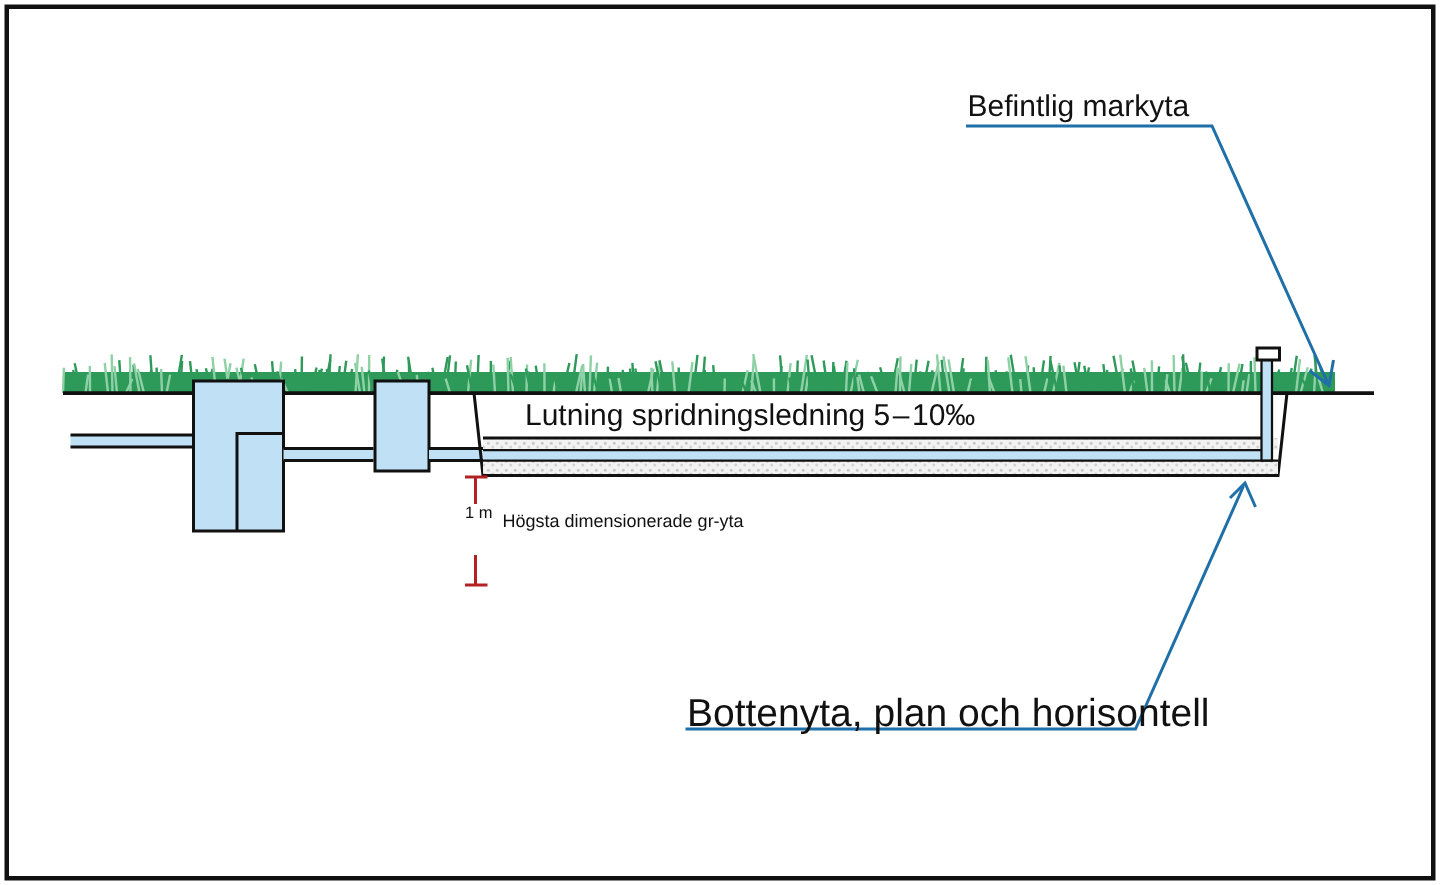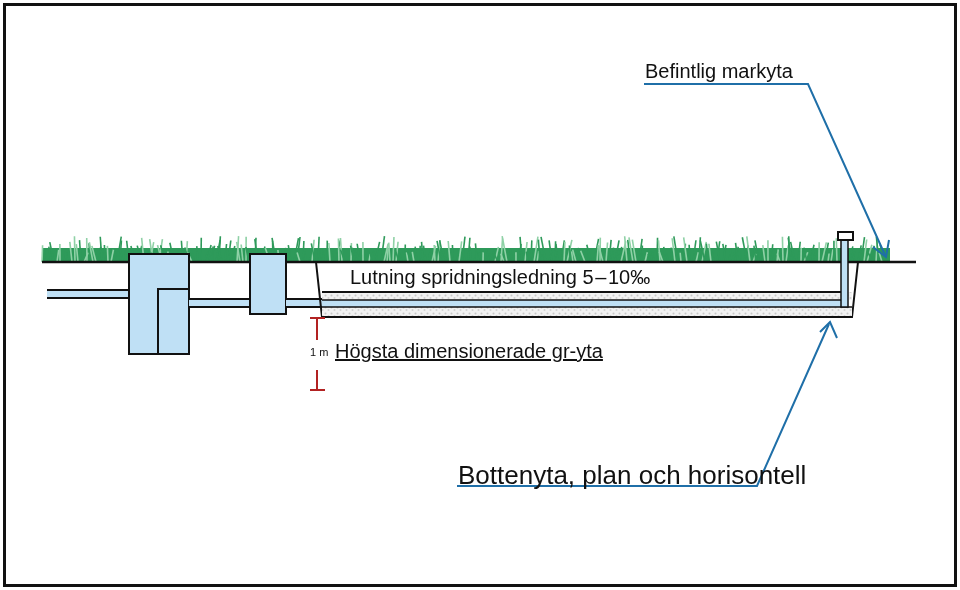--- a/index.html
+++ b/index.html
@@ -365,15 +365,15 @@
     <polyline points="873,247 886,257 889,240"></polyline>
   </g>
   <g stroke="#1f6fa8" stroke-width="2" fill="none">
     <polyline points="457,486 757,486 829,324"></polyline>
     <polyline points="820,332 830,322 837,338"></polyline>
   </g>
 </svg>
 
 <div class="lbl" style="left:645px;top:60px;font-size:20px;">Befintlig markyta</div>
 <div class="lbl" style="left:350px;top:266px;font-size:20px;">Lutning spridningsledning 5 – 10‰</div>
-<div class="lbl" style="left:310px;top:346px;font-size:11px;background:#fff;">1 m</div>
-<div class="lbl" style="left:335px;top:340px;font-size:20px;text-decoration:underline;">Högsta dimensionerade gr-yta</div>
+<div class="lbl" style="left:310px;top:336px;font-size:11px;background:#fff;">1 m</div>
+<div class="lbl" style="left:335px;top:340px;font-size:12px;">Högsta dimensionerade gr-yta</div>
 <div class="lbl" style="left:458px;top:460px;font-size:26px;">Bottenyta, plan och horisontell</div>
 
 </body></html>

